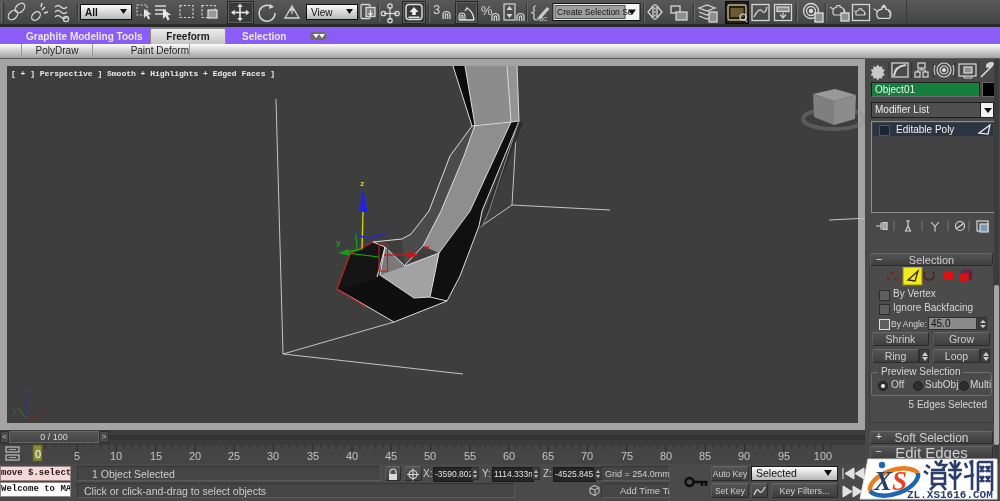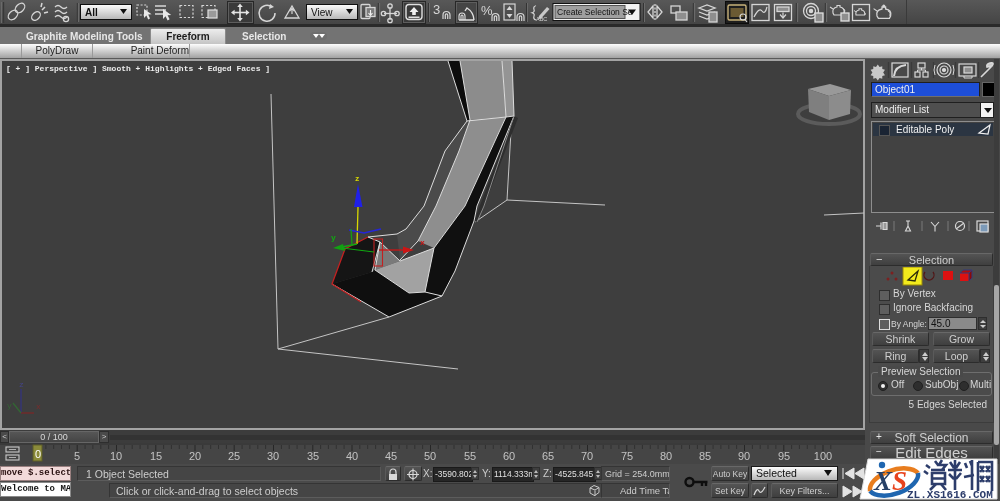--- a/index.html
+++ b/index.html
@@ -180,36 +180,36 @@
   <defs>
     <linearGradient id="comboGrad" x1="0" y1="0" x2="0" y2="1">
       <stop offset="0" stop-color="#fbfbfb"></stop>
           <stop offset="1" stop-color="#b8b8b8"></stop>
     </linearGradient>
   </defs>
 </svg>
 </div>
 
 <div class="abs" style="left:0;top:24px;width:1000px;height:3px;background:#2a2a2a;"></div>
-<div class="abs" style="left:0;top:27px;width:1000px;height:17px;background:#737373;">
+<div class="abs" style="left:0;top:27px;width:1000px;height:17px;background:#8b5cf6;">
   <span class="abs" style="left:26px;top:4px;font-size:10px;font-weight:bold;color:#e8e8e8;white-space:nowrap;">Graphite Modeling Tools</span>
   <div class="abs" style="left:150px;top:1px;width:74px;height:16px;background:linear-gradient(#ededed,#c2c2c2);border:1px solid #8a8a8a;border-bottom:none;border-radius:2px 2px 0 0;color:#1c1c1c;font-size:10px;font-weight:bold;text-align:center;line-height:16px;">Freeform</div>
   <span class="abs" style="left:242px;top:4px;font-size:10px;font-weight:bold;color:#e8e8e8;">Selection</span>
   <div class="abs" style="left:310px;top:5px;width:17px;height:8px;background:#6e6e6e;border-radius:4px;">
     <div class="abs" style="left:3px;top:2px;width:0;height:0;border-left:3px solid transparent;border-right:3px solid transparent;border-top:4px solid #fff;"></div>
     <div class="abs" style="left:9px;top:2px;width:0;height:0;border-left:3px solid transparent;border-right:3px solid transparent;border-top:4px solid #fff;"></div>
   </div>
 </div>
 
 <div class="abs" style="left:0;top:44px;width:1000px;height:15px;background:linear-gradient(#fdfdfd,#a2a2a2);border-bottom:1px solid #5a5a5a;box-sizing:border-box;">
   <div class="abs" style="left:21px;top:0;width:70px;height:14px;border-left:1px solid #9a9a9a;border-right:1px solid #9a9a9a;color:#1e1e1e;font-size:10px;text-align:center;line-height:14px;">PolyDraw</div>
   <div class="abs" style="left:92px;top:0;width:97px;height:14px;border-right:1px solid #9a9a9a;color:#1e1e1e;font-size:10px;text-align:right;line-height:14px;">Paint Deform</div>
 </div>
 
-<div class="abs" id="viewport" style="left:0;top:59px;width:865px;height:371px;background:#3e3e3e;border:2px solid #a3a3a3;box-sizing:border-box;">
+<div class="abs" id="viewport" style="left:0;top:59px;width:865px;height:371px;background:#3e3e3e;border:7px solid #a3a3a3;box-sizing:border-box;">
 <svg width="863" height="369" style="position:absolute;left:0;top:0;" font-family="Liberation Mono,monospace">
 
   <text x="4" y="10" font-size="8" font-weight="bold" fill="#ececec" letter-spacing="0">[ + ] Perspective ] Smooth + Highlights + Edged Faces ]</text>
 
   <g stroke="#c4c4c4" stroke-width="1" fill="none">
     <path d="M269 33 L276 288 L387 256"></path>
     <path d="M276 288 L456 308"></path>
     <path d="M509 70 L505 139 L603 144"></path>
     <path d="M505 139 L473 161"></path>
     <path d="M822 154 L862 152"></path>
@@ -303,21 +303,21 @@
       <path d="M70 6 q-2 5 0 10 M88 6 q2 5 0 10" stroke-width="1"></path>
       <line x1="90.5" y1="3" x2="90.5" y2="19" stroke="#3a3a3a"></line>
       <rect x="94" y="5" width="17" height="12"></rect>
         <rect x="99" y="8" width="8" height="6" fill="#8e8e8e"></rect>
       <path d="M99 17 v2 h8 v-2" stroke-width="1"></path>
       <line x1="113.5" y1="3" x2="113.5" y2="19" stroke="#3a3a3a"></line>
       <path d="M116 18 L127 7 M127 7 q3-4-2-3 q-4 1-3 4 z" fill="#c9c9c9" stroke-width="1.6"></path>
     </g>
   </svg>
 
-  <div class="abs" style="left:6px;top:23px;width:109px;height:15px;background:#1d4ed8;border:1px solid #1f1f1f;border-bottom-color:#6e6e6e;box-sizing:border-box;color:#f0f0f0;line-height:13px;padding-left:3px;">Object01</div>
+  <div class="abs" style="left:6px;top:23px;width:109px;height:15px;background:#15803d;border:1px solid #1f1f1f;border-bottom-color:#6e6e6e;box-sizing:border-box;color:#f0f0f0;line-height:13px;padding-left:3px;">Object01</div>
   <div class="abs" style="left:117px;top:23px;width:13px;height:15px;background:#000;border:1px solid #666;box-sizing:border-box;"></div>
 
   <div class="abs" style="left:6px;top:43px;width:123px;height:16px;background:#4f4f4f;border:1px solid #1f1f1f;box-sizing:border-box;color:#ededed;line-height:14px;padding-left:3px;">Modifier List</div>
   <div class="abs" style="left:115px;top:44px;width:13px;height:14px;background:#f2f2f2;border-left:1px solid #1f1f1f;box-sizing:border-box;">
     <div class="abs" style="left:3px;top:5px;width:0;height:0;border-left:4px solid transparent;border-right:4px solid transparent;border-top:5px solid #111;"></div>
   </div>
 
   <div class="abs" style="left:6px;top:62px;width:124px;height:92px;background:#424242;border:1px solid #8e8e8e;box-sizing:border-box;padding-left:17px;">
     <div class="abs" style="left:1px;top:1px;width:120px;height:13px;background:#2b3542;color:#f2f2f2;line-height:13px;">
       <span class="abs" style="left:6px;top:2px;width:9px;height:9px;background:#1a2433;border:1px solid #555;"></span>
@@ -558,22 +558,22 @@
   <rect x="33" y="2" width="9" height="16" fill="#8b8b3a" stroke="#5e5e28"></rect>
   <text x="38" y="15" font-family="Liberation Sans,sans-serif" font-size="11" fill="#fdfdfd" text-anchor="middle">0</text>
 </svg>
 </div>
 
 <div class="abs" id="status" style="left:0;top:464px;width:1000px;height:37px;background:#4a4a4a;font-size:10.5px;color:#cdcdcd;">
 
   <div class="abs" style="left:0;top:2px;width:71px;height:15px;background:#f2dada;border:1px solid #9a8080;box-sizing:border-box;font-family:'Liberation Mono',monospace;font-size:9px;font-weight:bold;color:#2a1212;line-height:13px;white-space:nowrap;overflow:hidden;">move $.selecte‹</div>
   <div class="abs" style="left:0;top:18px;width:71px;height:15px;background:#ffffff;border:1px solid #8a8a8a;box-sizing:border-box;font-family:'Liberation Mono',monospace;font-size:9px;font-weight:bold;color:#141414;line-height:13px;white-space:nowrap;overflow:hidden;">Welcome to MAX›</div>
 
-  <div class="abs fld" style="left:77px;top:2px;width:304px;height:15px;line-height:14px;padding-left:8px;">1 Object Selected</div>
-  <div class="abs fld" style="left:77px;top:19px;width:508px;height:15px;line-height:14px;padding-left:6px;margin-left:32px;">Click or click-and-drag to select objects</div>
+  <div class="abs fld" style="left:77px;top:2px;width:304px;height:15px;line-height:14px;padding-left:14px;">1 Object Selected</div>
+  <div class="abs fld" style="left:77px;top:19px;width:438px;height:15px;line-height:14px;padding-left:6px;">Click or click-and-drag to select objects</div>
 
   <div class="abs btn" style="left:385px;top:2px;width:16px;height:15px;">
     <svg width="14" height="13" style="margin-top:1px;">
         <path d="M4 6 v-2 a3 3 0 0 1 6 0 v2" fill="none" stroke="#d9d9d9" stroke-width="1.2"></path>
         <rect x="3" y="6" width="8" height="6" fill="#d9d9d9"></rect>
       </svg>
   </div>
   <div class="abs btn" style="left:404px;top:2px;width:18px;height:15px;">
     <svg width="16" height="13" style="margin-top:1px;">
         <circle cx="8" cy="6.5" r="4" fill="none" stroke="#d9d9d9" stroke-width="1.2"></circle>

